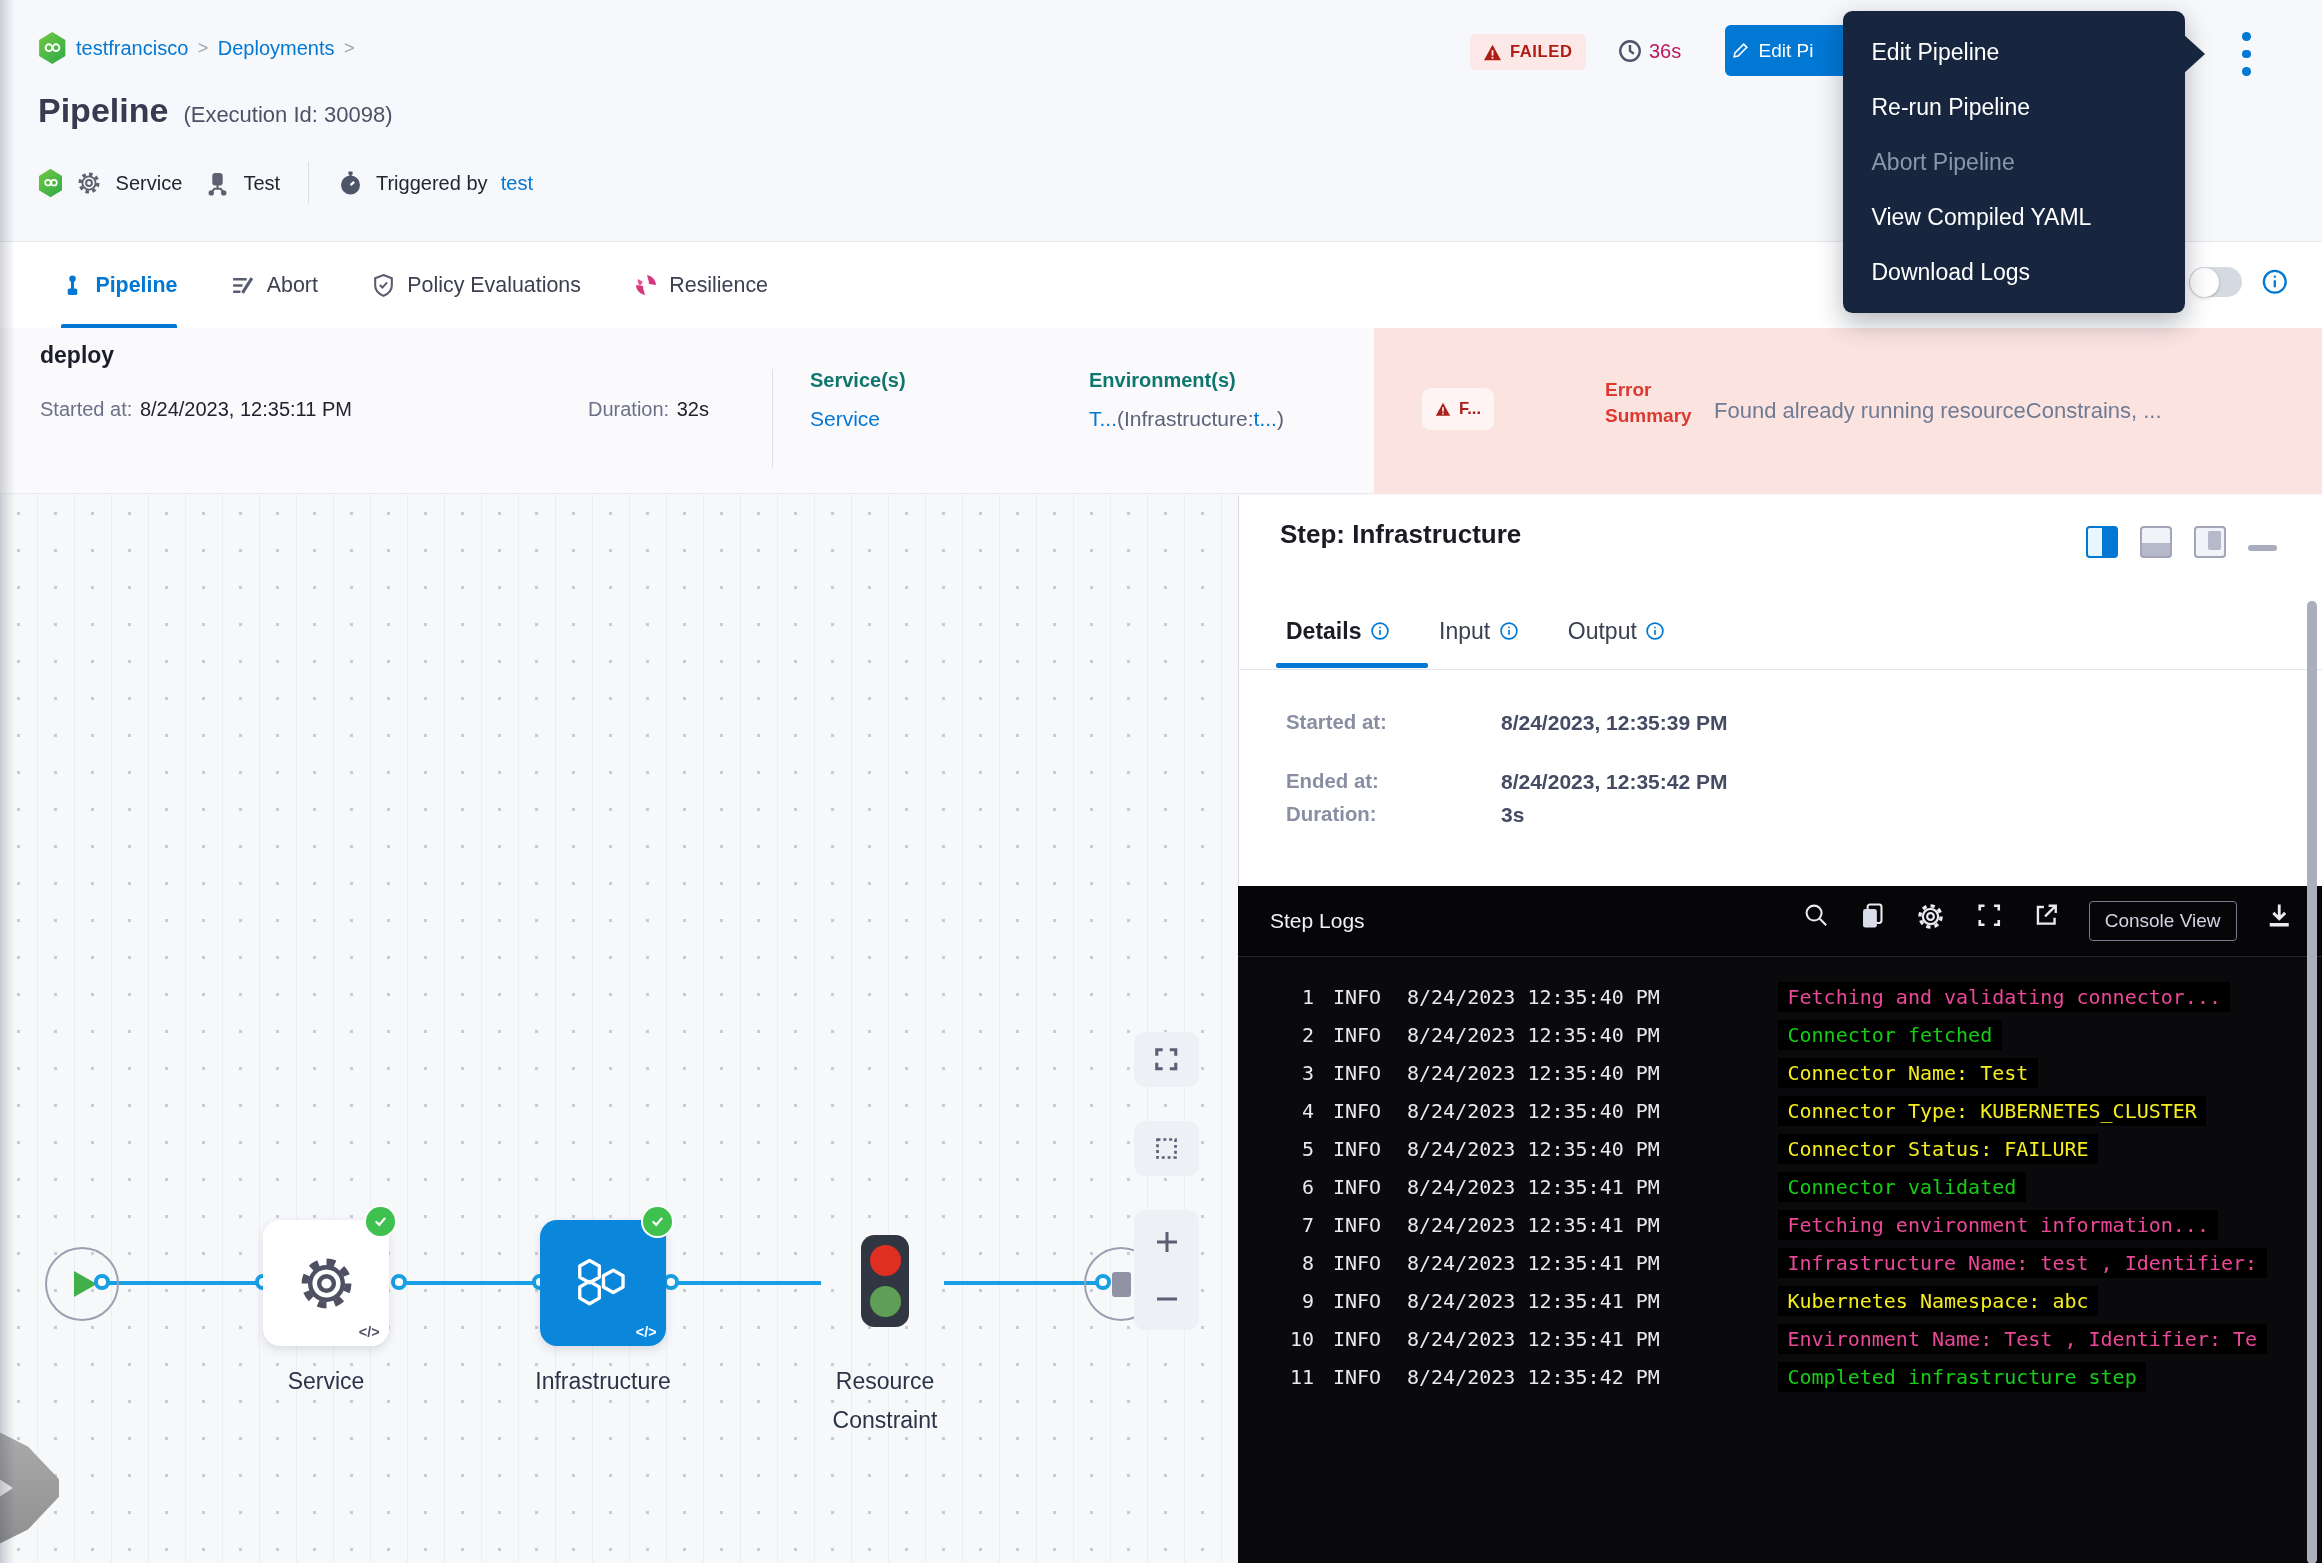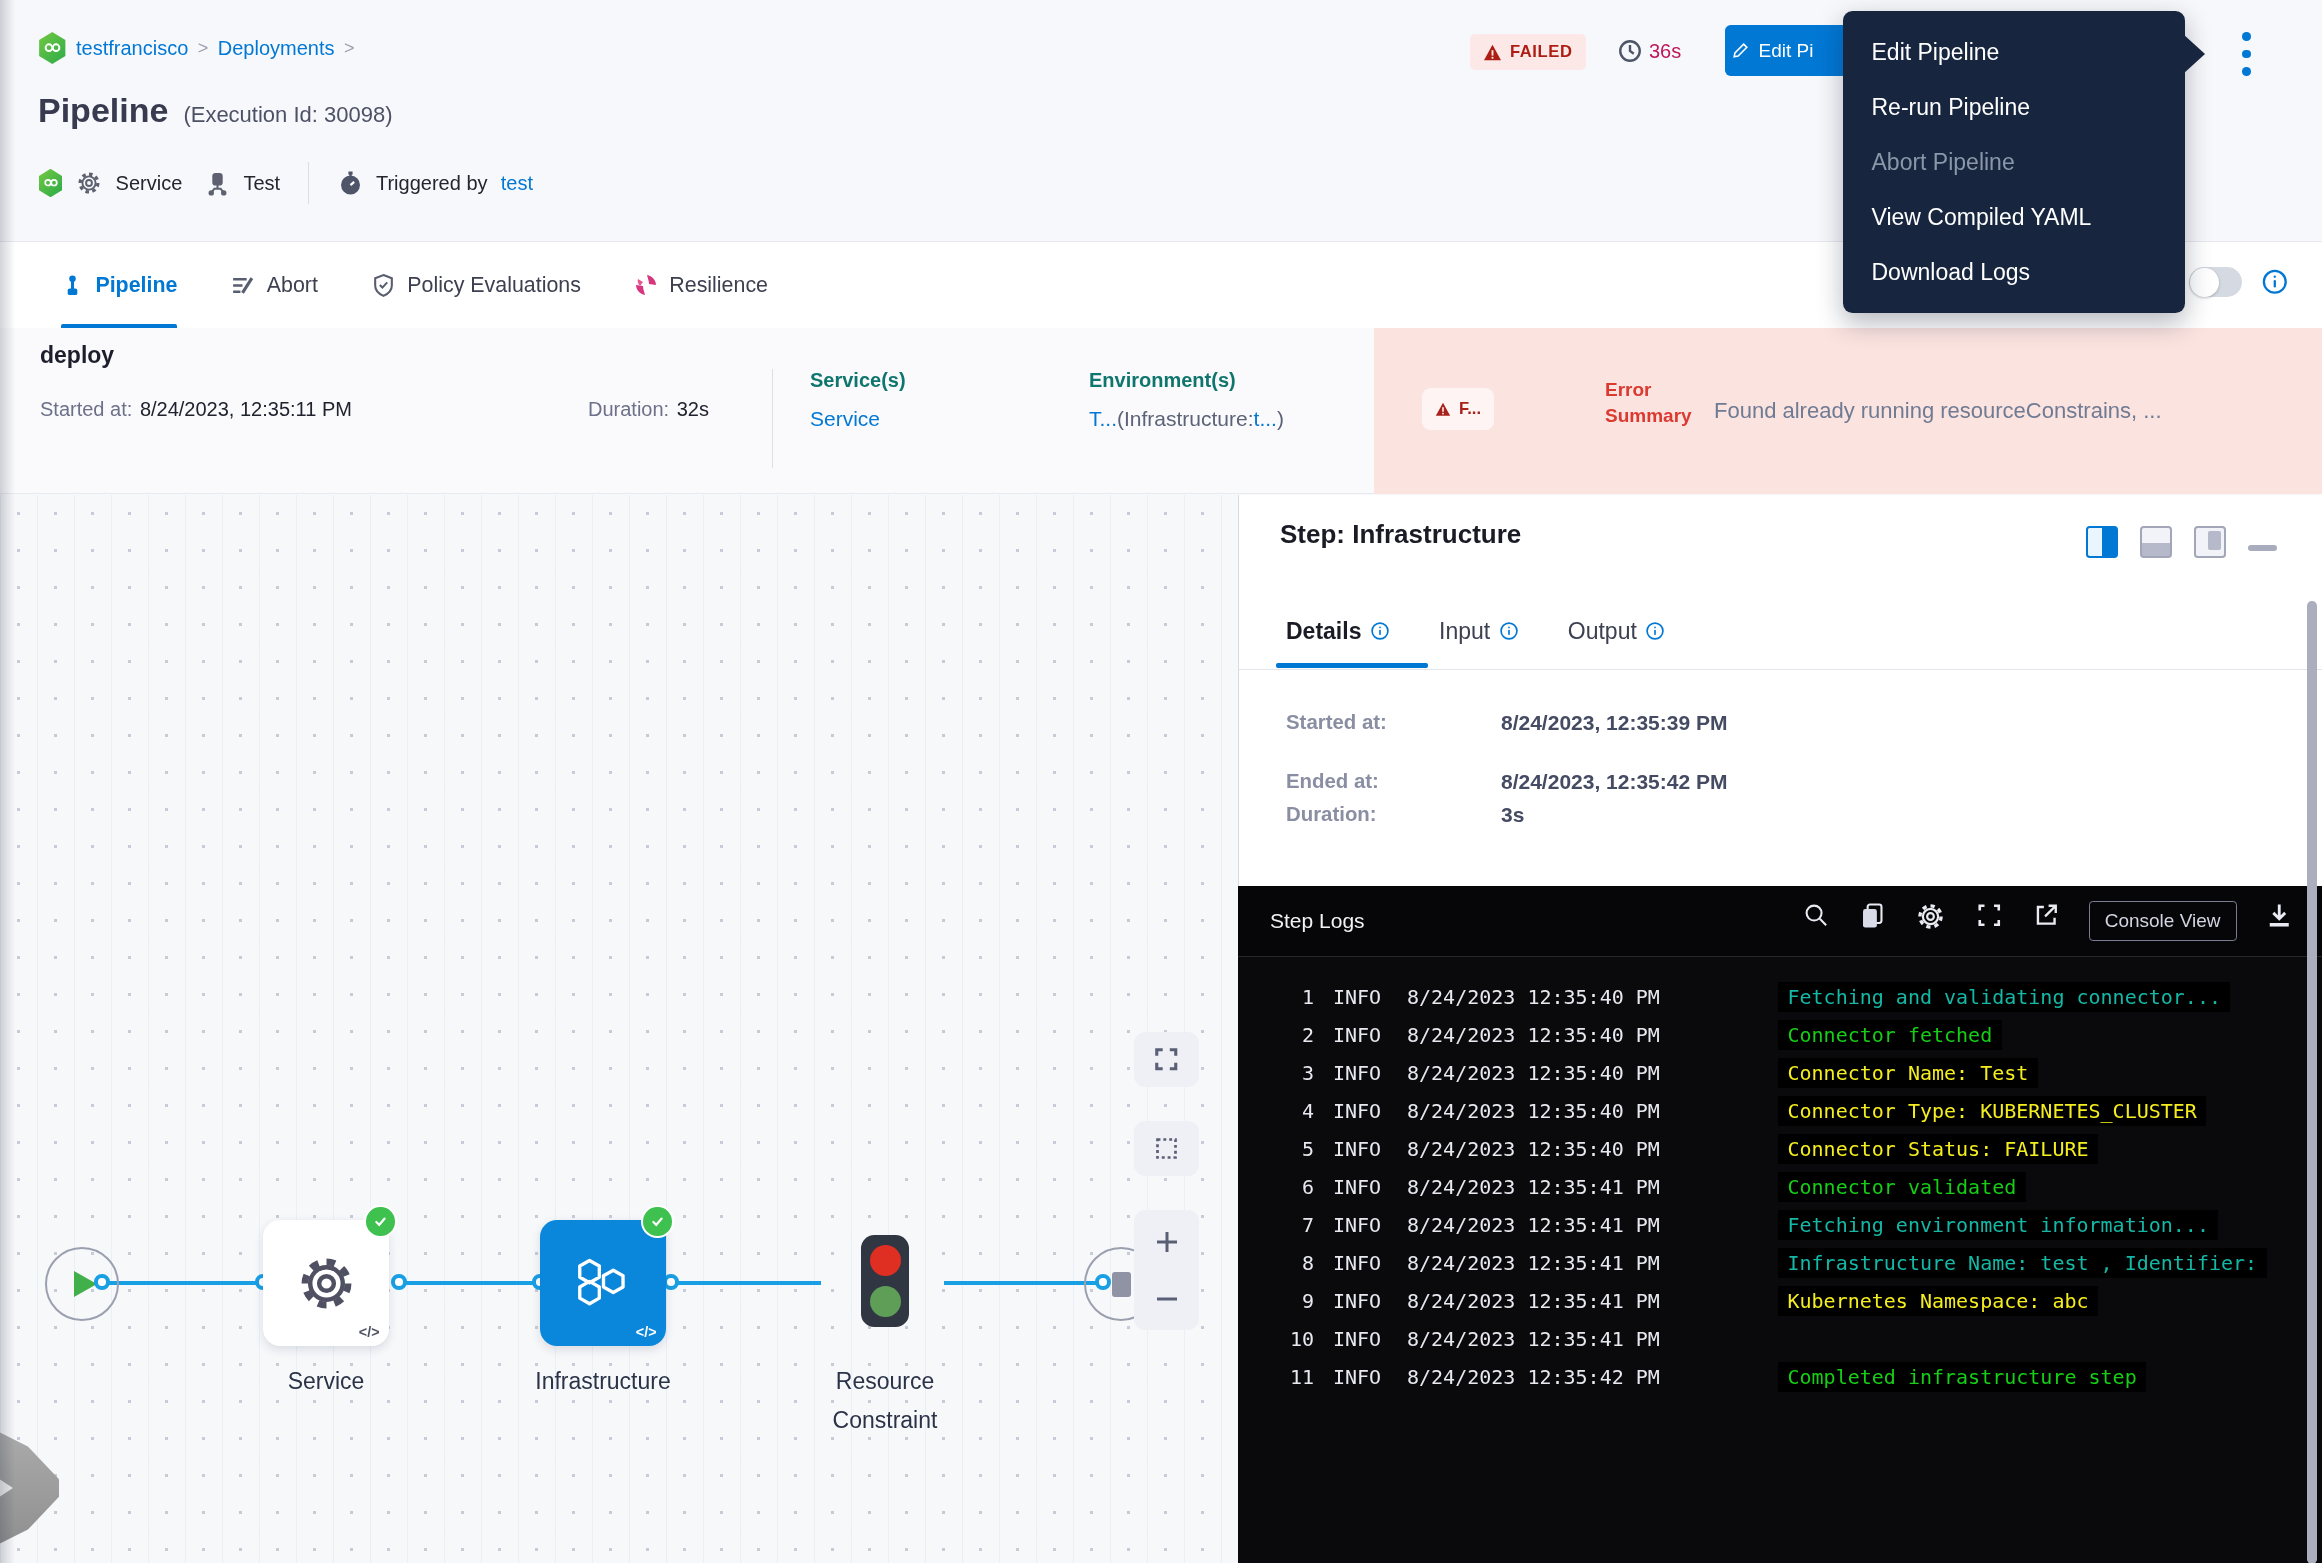--- a/index.html
+++ b/index.html
@@ -140,21 +140,21 @@
     padding:7.6px 15px;cursor:pointer;white-space:nowrap;}
   .log-area{position:absolute;left:0;top:71px;width:1084px;bottom:0;padding:21px 0 0 34px;box-sizing:border-box;
     font-family:"DejaVu Sans Mono",monospace;font-size:20px;color:#e8e9f0;}
   .log-line{height:38px;display:flex;align-items:center;white-space:nowrap;}
   .ln{min-width:42px;text-align:right;}
   .lvl{margin-left:19px;width:74px;}
   .lt{width:371px;}
   .lm{background:#000;padding:2.9px 9.5px;}
   .lm.green{color:#15ce15;}
   .lm.yellow{color:#f5ee1f;}
-  .lm.white{color:#14b8a6;}
+  .lm.white{color:#ec4899;}
 
   .scrollbar{left:2307px;top:601px;width:9.5px;height:963px;background:#abafbd;border-radius:4.8px;z-index:20;cursor:grab;}
 </style>
 </head>
 <body>
 
 <div class="app">
 
   <div class="abs row crumb">
     <span class="hex-logo">
@@ -566,20 +566,21 @@
           <span class="ln">9</span>
           <span class="lvl">INFO</span>
           <span class="lt">8/24/2023 12:35:41 PM</span>
           <span class="lm yellow">Kubernetes Namespace: abc</span>
         </div>
 
         <div class="log-line">
           <span class="ln">10</span>
           <span class="lvl">INFO</span>
           <span class="lt">8/24/2023 12:35:41 PM</span>
+          <span class="lm white">Environment Name: Test , Identifier: Te</span>
         </div>
 
         <div class="log-line">
           <span class="ln">11</span>
           <span class="lvl">INFO</span>
           <span class="lt">8/24/2023 12:35:42 PM</span>
           <span class="lm green">Completed infrastructure step</span>
         </div>
       </div>
   </div>

